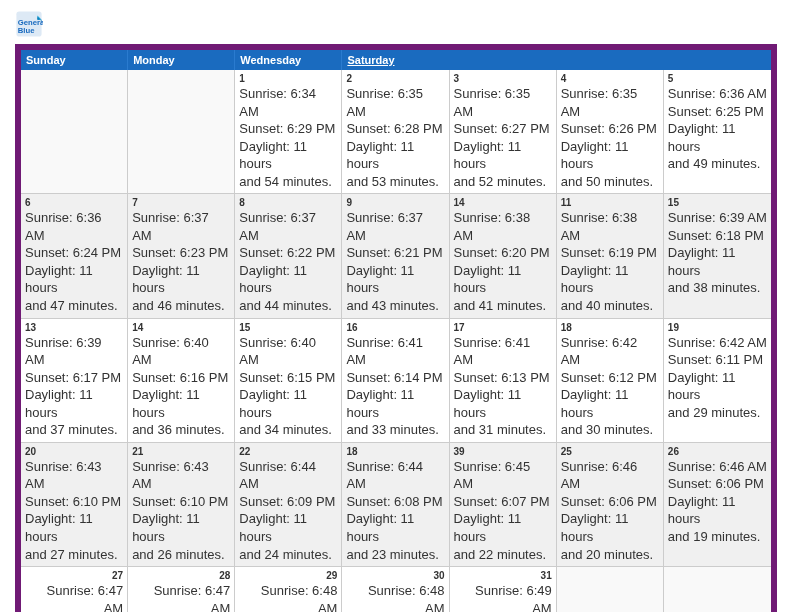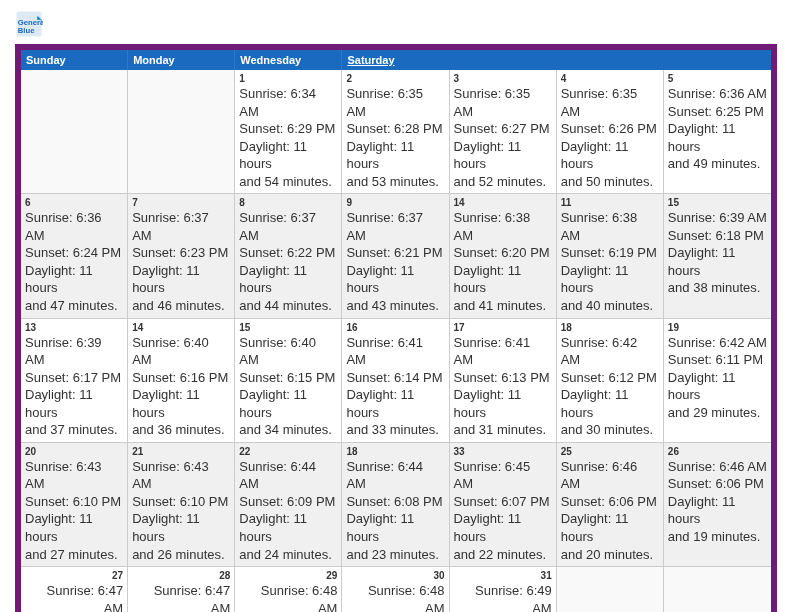--- a/index.html
+++ b/index.html
@@ -293,21 +293,21 @@
 and 24 minutes.</div>
           </div>
           <div class="cal-cell shaded">
             <span class="day-num">18</span>
             <div class="cell-text" style="white-space: pre-line;">Sunrise: 6:44 AM
 Sunset: 6:08 PM
 Daylight: 11 hours
 and 23 minutes.</div>
           </div>
           <div class="cal-cell shaded">
-            <span class="day-num">33</span>
+            <span class="day-num">39</span>
             <div class="cell-text" style="white-space: pre-line;">Sunrise: 6:45 AM
 Sunset: 6:07 PM
 Daylight: 11 hours
 and 22 minutes.</div>
           </div>
           <div class="cal-cell shaded">
             <span class="day-num">25</span>
             <div class="cell-text" style="white-space: pre-line;">Sunrise: 6:46 AM
 Sunset: 6:06 PM
 Daylight: 11 hours

